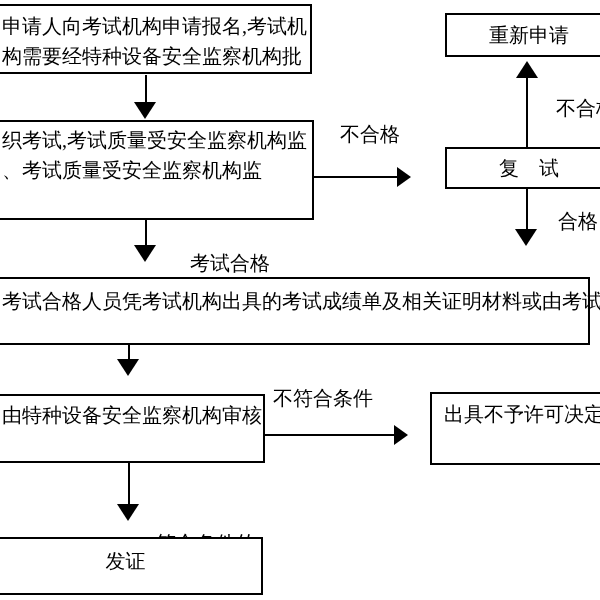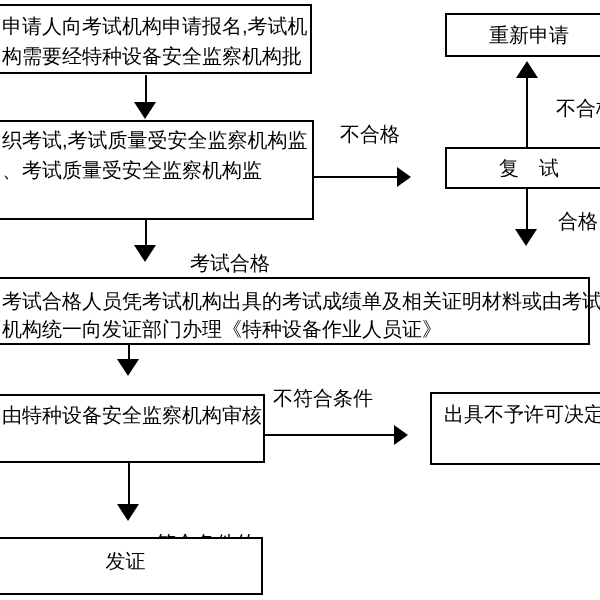--- a/index.html
+++ b/index.html
@@ -1,18 +1,18 @@
 <!DOCTYPE html>
 <html><head>
 <meta charset="utf-8">
 <style>
   html,body{margin:0;padding:0;background:#fff;}
   #canvas{
     position:relative;width:600px;height:600px;overflow:hidden;background:#ffffff;
-    font-family:Liberation Sans, sans-serif;
+    font-family:Liberation Serif, serif;
     color:#000;
   }
   .box{
     position:absolute;border:2px solid #000;background:#fff;box-sizing:border-box;
     font-size:20px;line-height:28px;
   }
   .box .tline{white-space:nowrap;}
   .center-flex{display:flex;align-items:center;justify-content:center;}
   .lbl{position:absolute;font-size:20px;white-space:nowrap;}
   .vline{position:absolute;width:2px;background:#000;}
@@ -92,21 +92,20 @@
   <div class="vline" id="a8-line"></div>
   <div class="head-down" id="a8-head"></div>
   <div class="lbl" id="lbl-pass-retest">合格</div>
 
   <div class="vline" id="a3-line"></div>
   <div class="head-down" id="a3-head"></div>
   <div class="lbl" id="lbl-pass-exam">考试合格</div>
 
   <div class="box" id="box-cert">
     <div class="tline">考试合格人员凭考试机构出具的考试成绩单及相关证明材料或由考试</div>
-    <div class="tline">机构统一向发证部门办理《特种设备作业人员证》</div>
   </div>
 
   <div class="vline" id="a4-line"></div>
   <div class="head-down" id="a4-head"></div>
 
   <div class="box" id="box-audit">
     <div class="tline">由特种设备安全监察机构审核</div>
   </div>
 
   <div class="hline" id="a5-line"></div>

